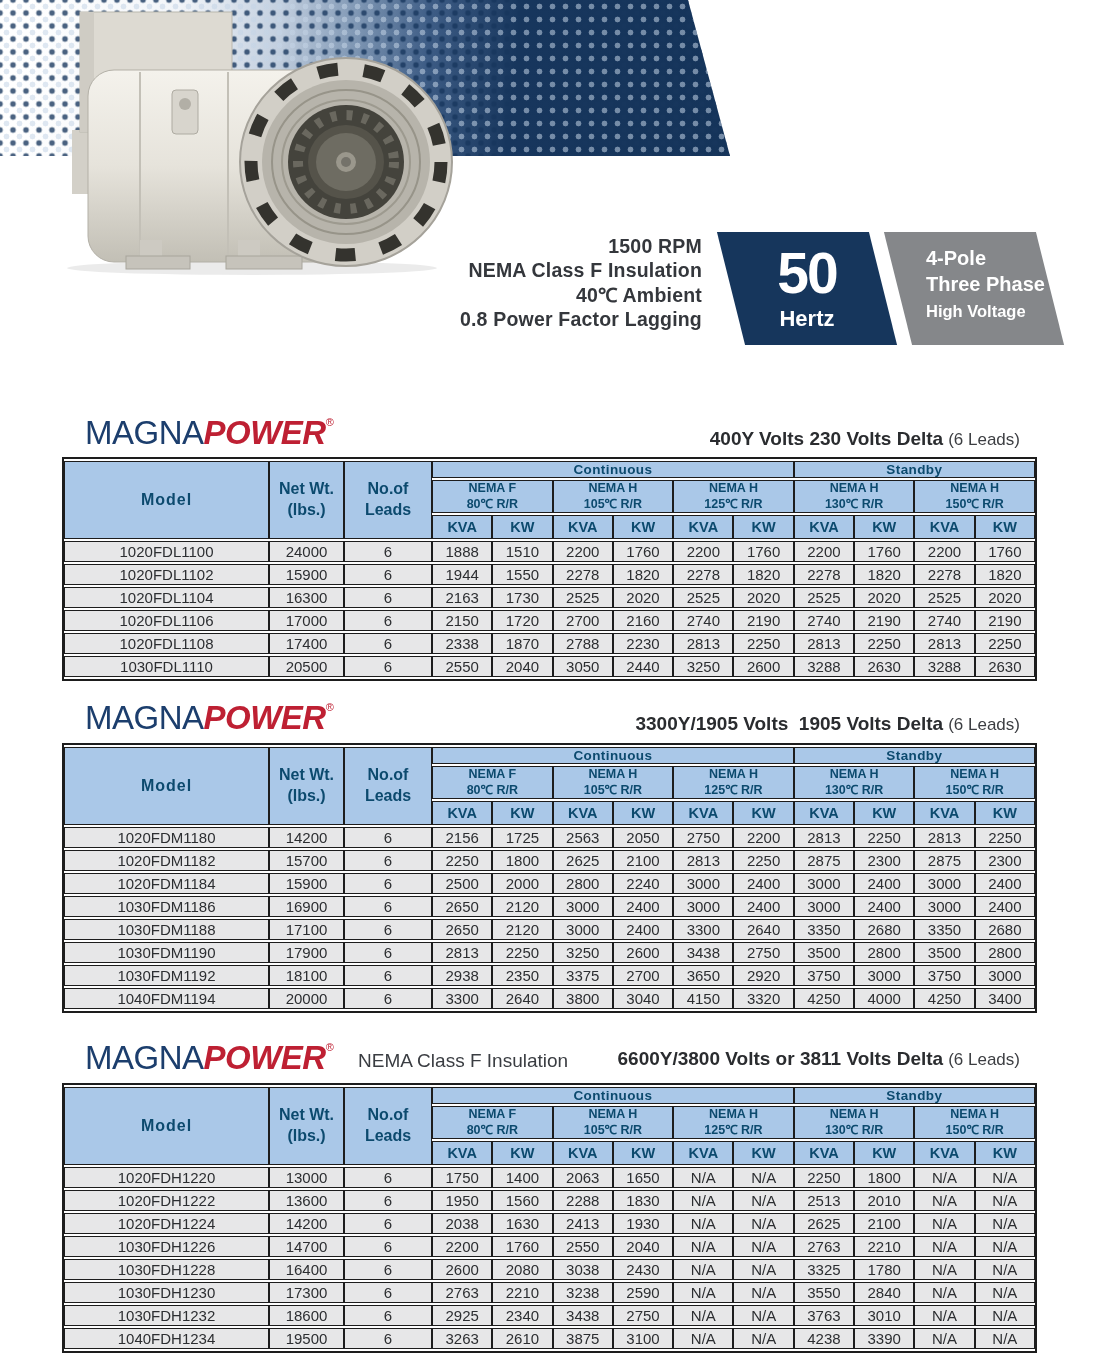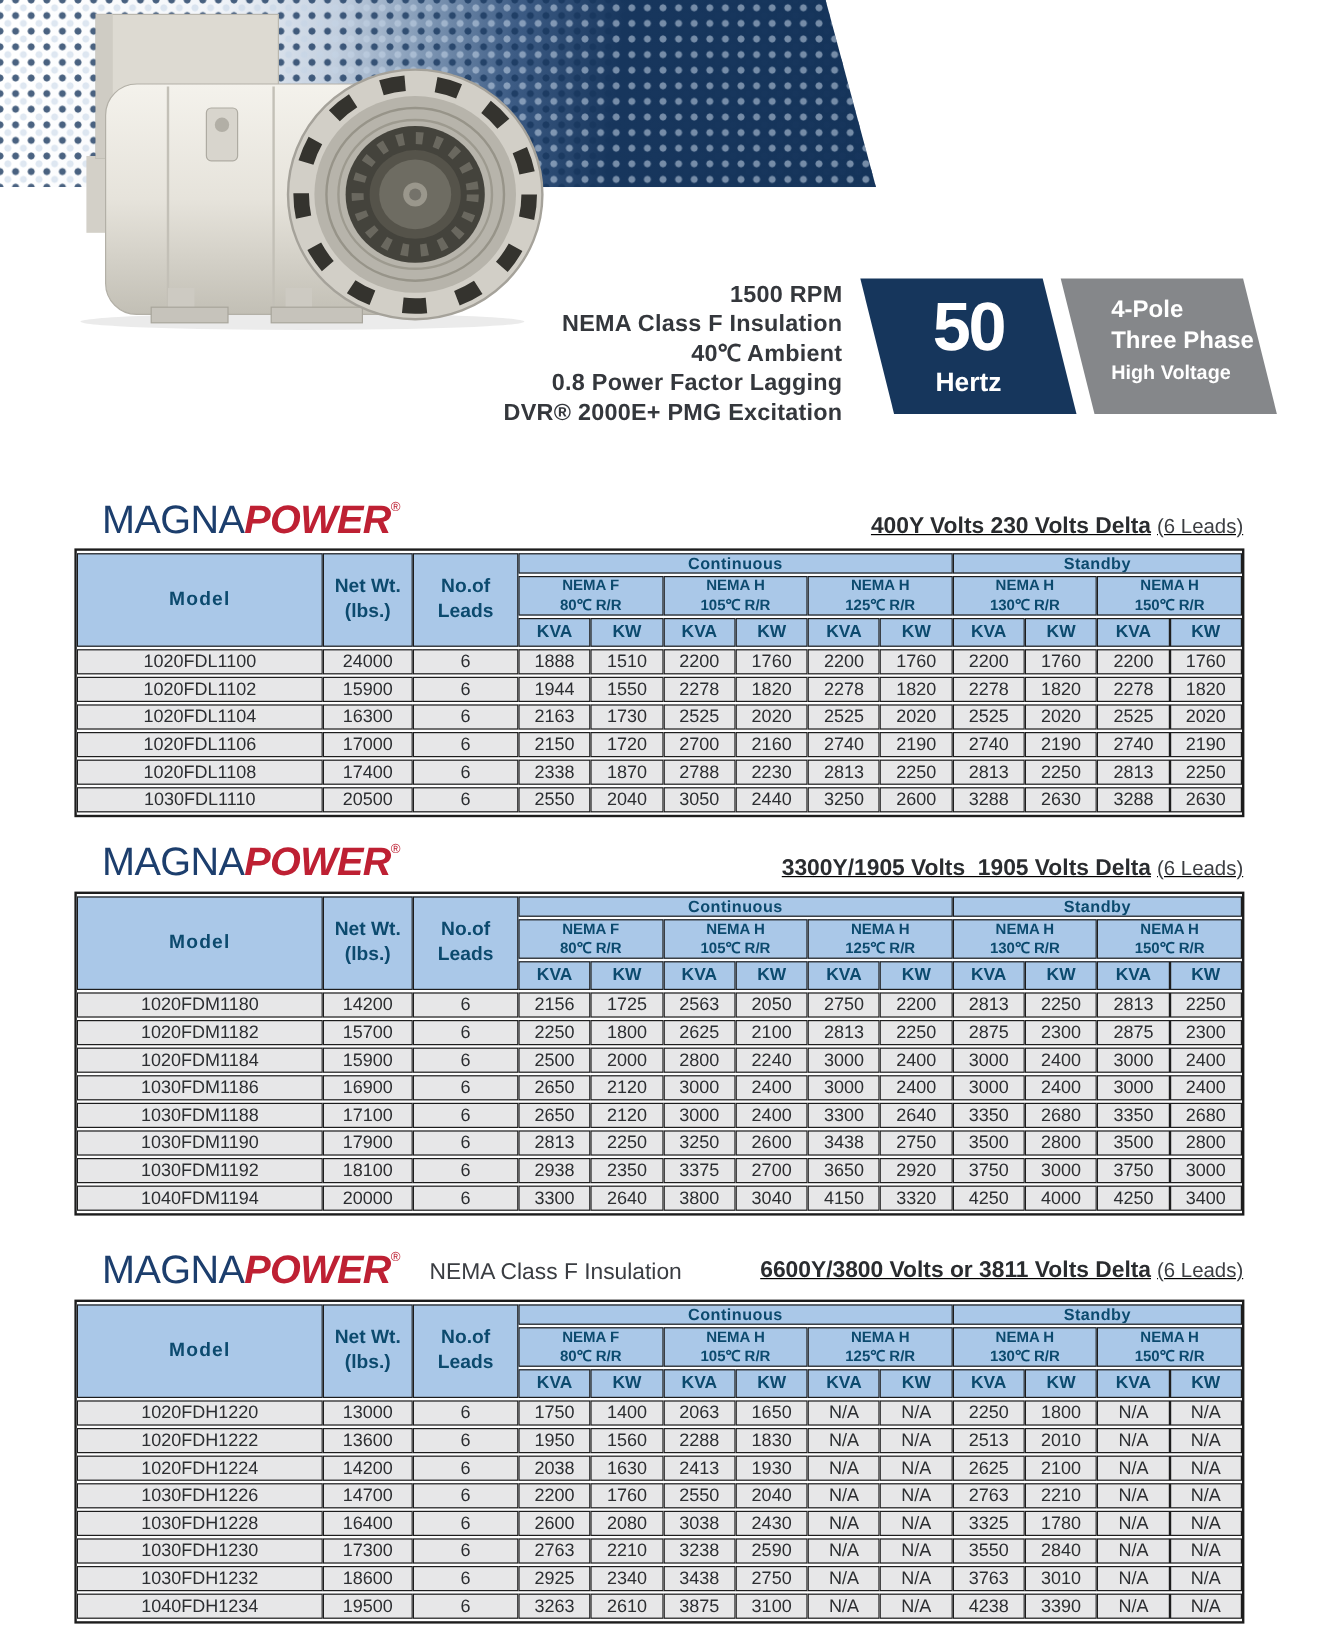--- a/index.html
+++ b/index.html
@@ -35,21 +35,21 @@
   .hz-label{font-size:22px;font-weight:700;margin-top:4px;}
   .gray-inner{padding:13px 0 0 28px;box-sizing:border-box;}
   .pb-l1{font-size:20px;font-weight:700;line-height:26px;}
   .pb-l2{font-size:16.5px;font-weight:700;line-height:22px;margin-top:3px;}
 
   
   .logo{position:absolute;left:85px;white-space:nowrap;}
   .logo-magna{font-size:33px;color:var(--logo-navy);font-weight:400;letter-spacing:-.5px;}
   .logo-power{font-size:33px;color:var(--logo-red);font-weight:700;font-style:italic;letter-spacing:-.5px;text-align:center;}
   .logo-reg{font-size:11px;color:var(--logo-red);vertical-align:18px;font-style:normal;}
-  .tbl-title{position:absolute;right:62px;white-space:nowrap;text-decoration:underline;}
+  .tbl-title{position:absolute;right:78px;white-space:nowrap;}
   .tt-bold{font-weight:700;font-size:19px;color:#2a2c2f;white-space:pre;}
   .tt-light{font-size:17px;color:#3c3e42;margin-left:5px;}
   .tbl-note{position:absolute;left:358px;font-size:19px;color:#3a3d42;}
 
   
   .spec-table{position:absolute;left:62px;width:975px;border-collapse:separate;border-spacing:0 2px;
     table-layout:fixed;background:#fff;border:2px solid var(--border);}
   .spec-table th{background:var(--hdr-blue);border:1px solid var(--border);text-align:center;
     color:#0c4a6e;padding:0;overflow:hidden;}
   .spec-table td{background:var(--row-gray);border:1px solid var(--border);text-align:center;
@@ -111,21 +111,20 @@
       <circle r="10" fill="#9a978c"></circle>
         <circle r="5" fill="#74726a"></circle>
     </g>
   </svg>
 
   <div class="hero-specs" id="hero-specs">
       <div>1500 RPM</div>
       <div>NEMA Class F Insulation</div>
       <div>40℃ Ambient</div>
       <div>0.8 Power Factor Lagging</div>
-      <div>DVR® 2000E+ PMG Excitation</div>
     </div>
 
   <div class="badge badge-navy">
     <div class="badge-inner navy-inner">
       <div class="hz-value">50</div>
       <div class="hz-label">Hertz</div>
     </div>
   </div>
   <div class="badge badge-gray">
     <div class="badge-inner gray-inner">

